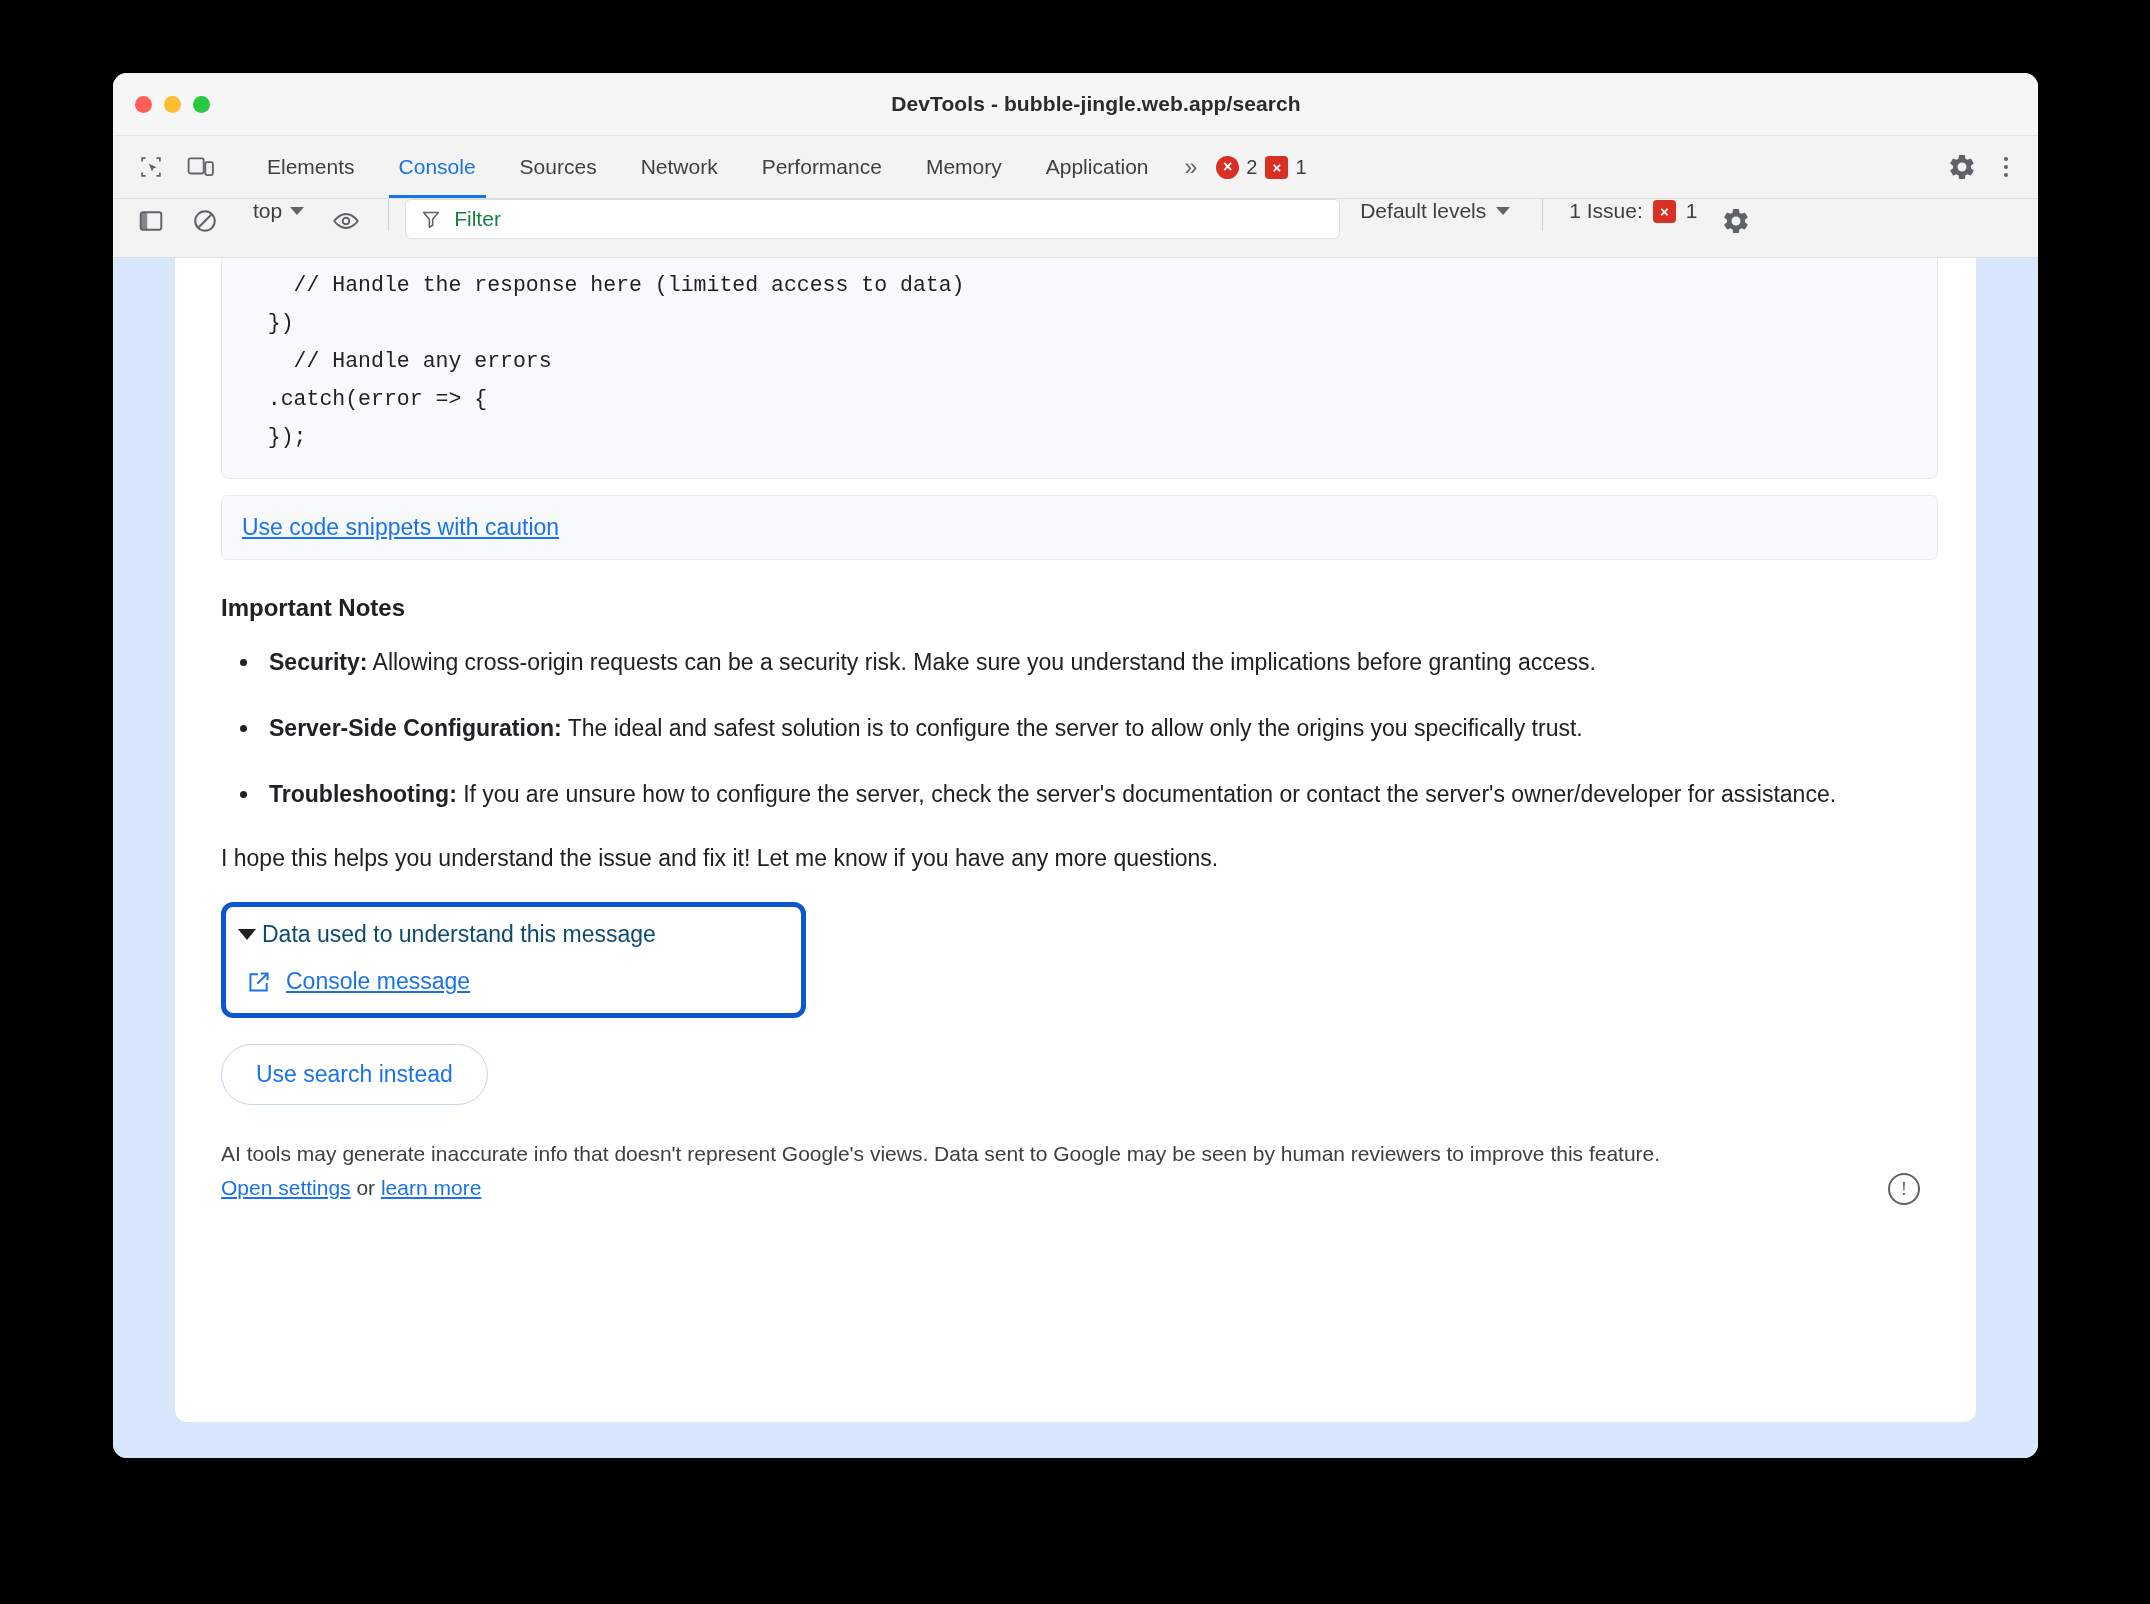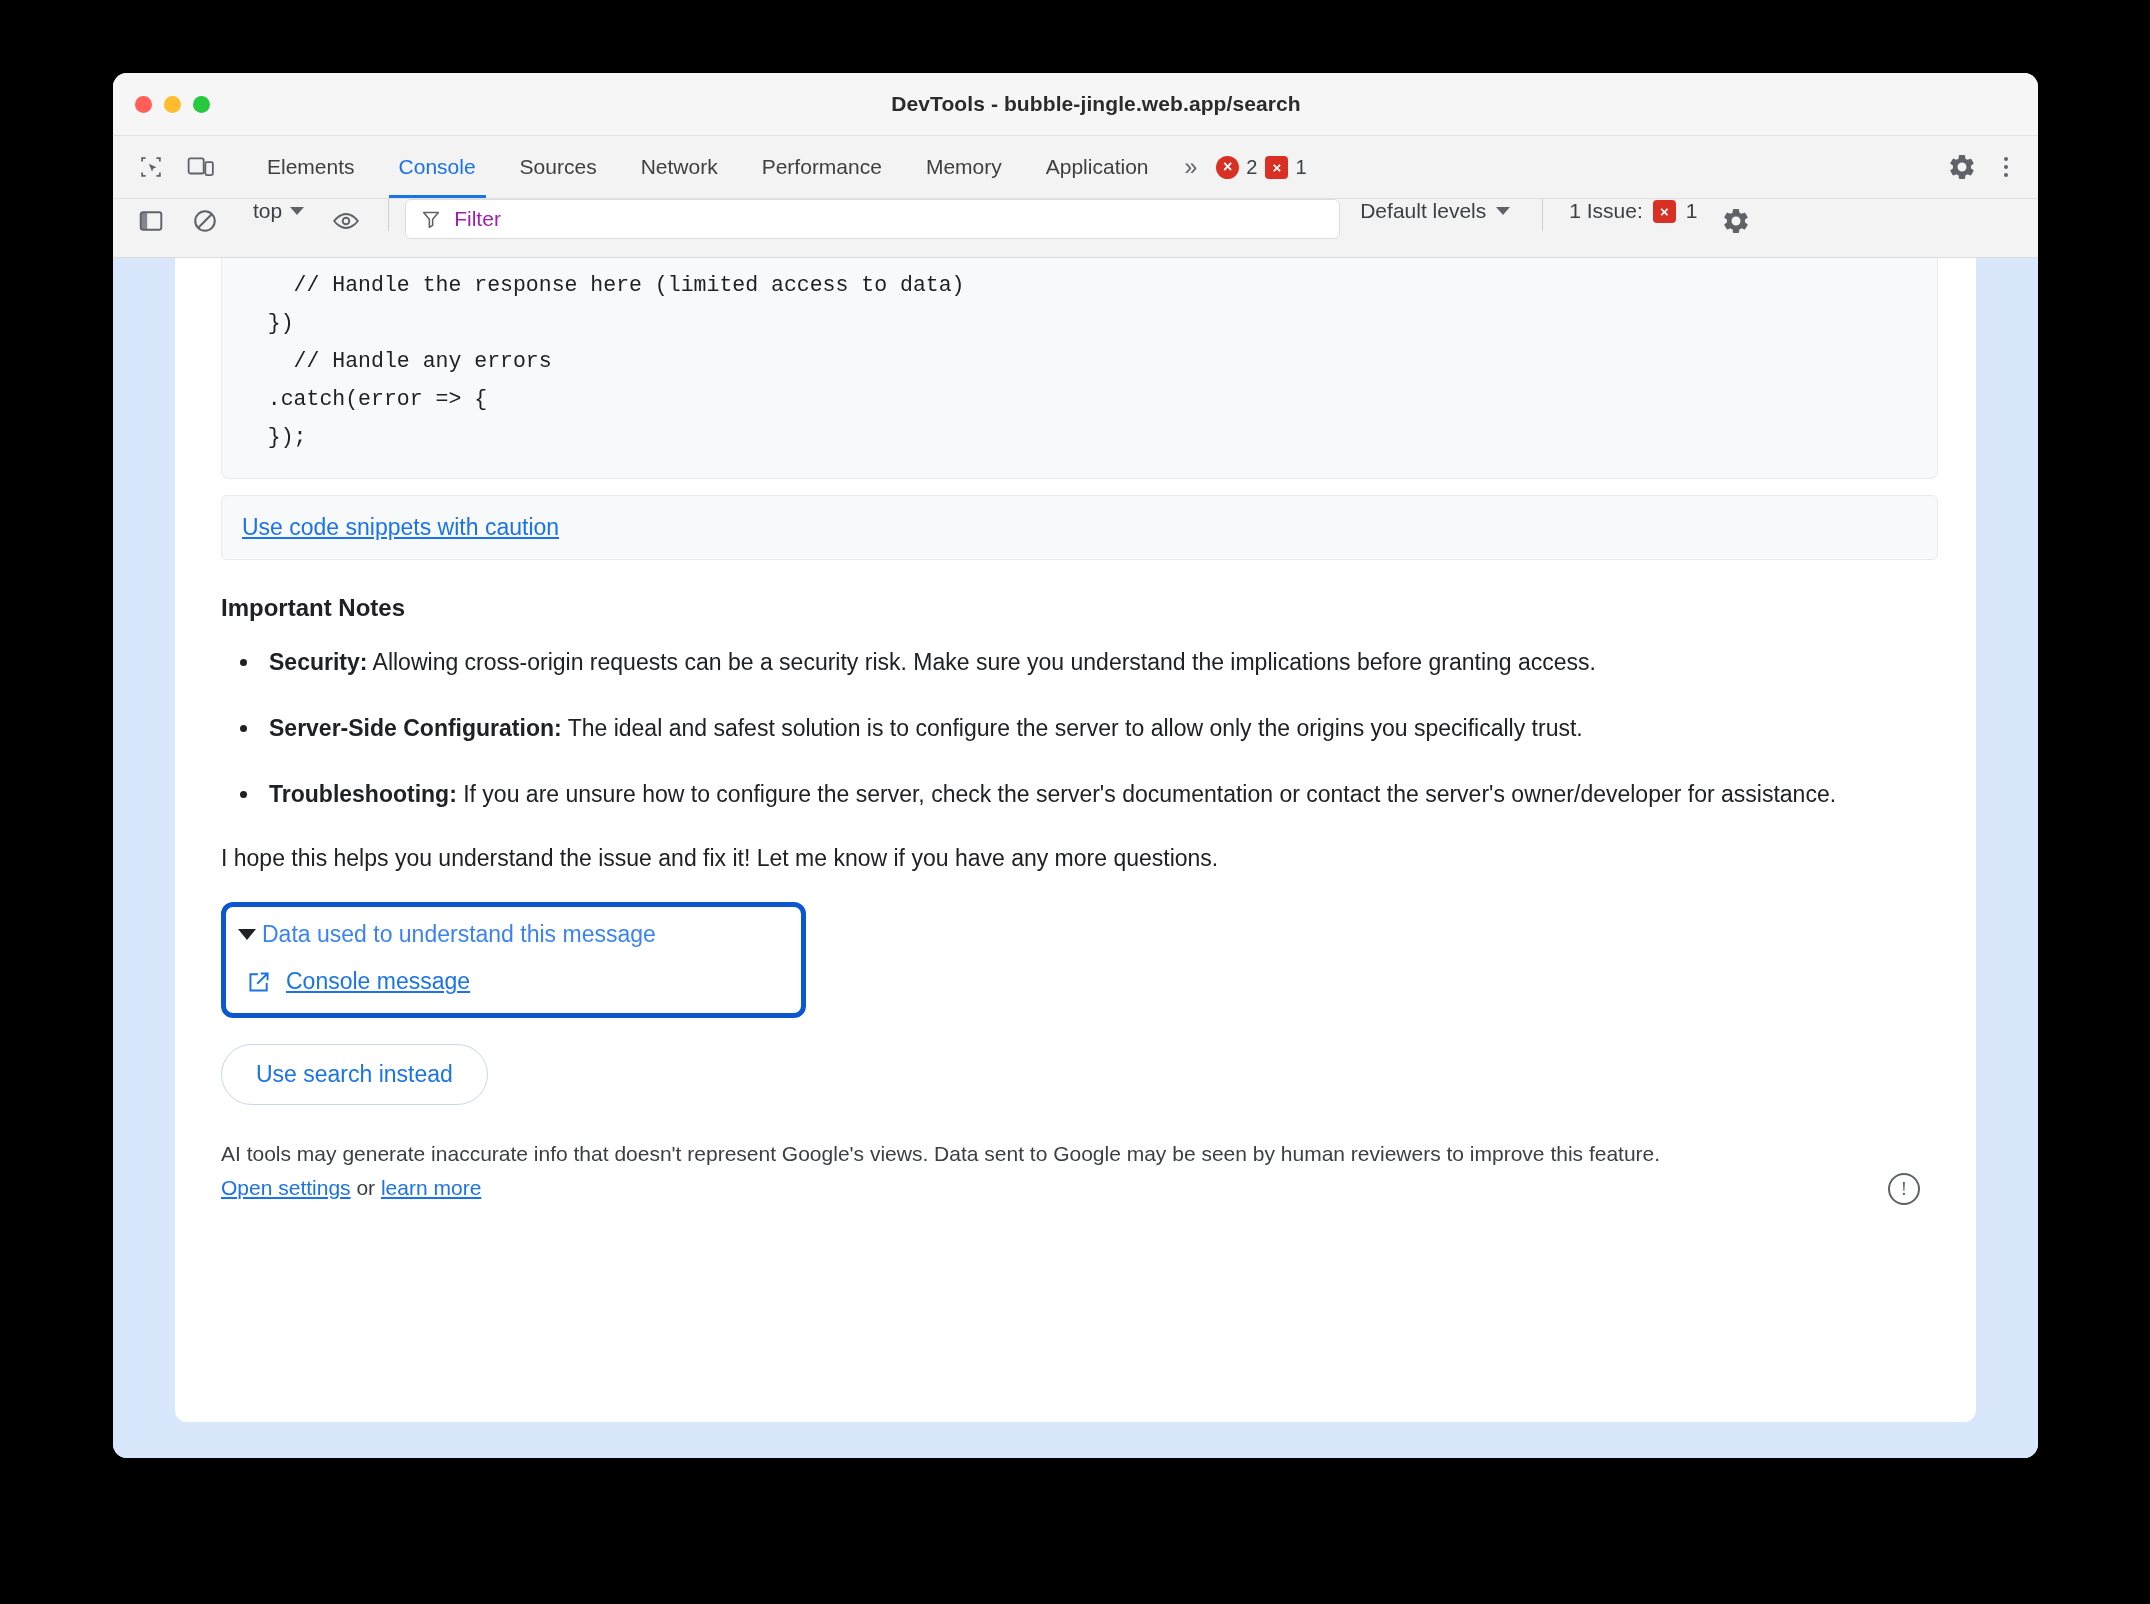--- a/index.html
+++ b/index.html
@@ -185,21 +185,21 @@
     border: 1px solid #dadce0;
     border-radius: 6px;
     display: flex;
     align-items: center;
     padding: 0 14px;
     gap: 12px;
     max-width: 905px;
   }
   .filter-box .ph {
     font-size: 21px;
-    color: #a21caf;
+    color: #15803d;
   }
   .levels {
     display: flex; align-items: center; gap: 10px;
     font-size: 21px; color: #3c4043;
     padding: 0 16px;
     white-space: nowrap;
   }
   .issues {
     display: flex; align-items: center; gap: 10px;
     font-size: 21px; color: #3c4043;
@@ -290,21 +290,21 @@
     border: 5px solid #0b57d0;
     border-radius: 12px;
     padding: 14px 18px 18px 12px;
     display: inline-block;
     min-width: 545px;
   }
   .data-head {
     display: flex;
     align-items: center;
     font-size: 23px;
-    color: #3b82f6;
+    color: #0c4a6e;
   }
   .tri {
     width: 0; height: 0;
     border-left: 9px solid transparent;
     border-right: 9px solid transparent;
     border-top: 11px solid #202124;
     margin-right: 6px;
   }
   .data-link-row {
     display: flex;

